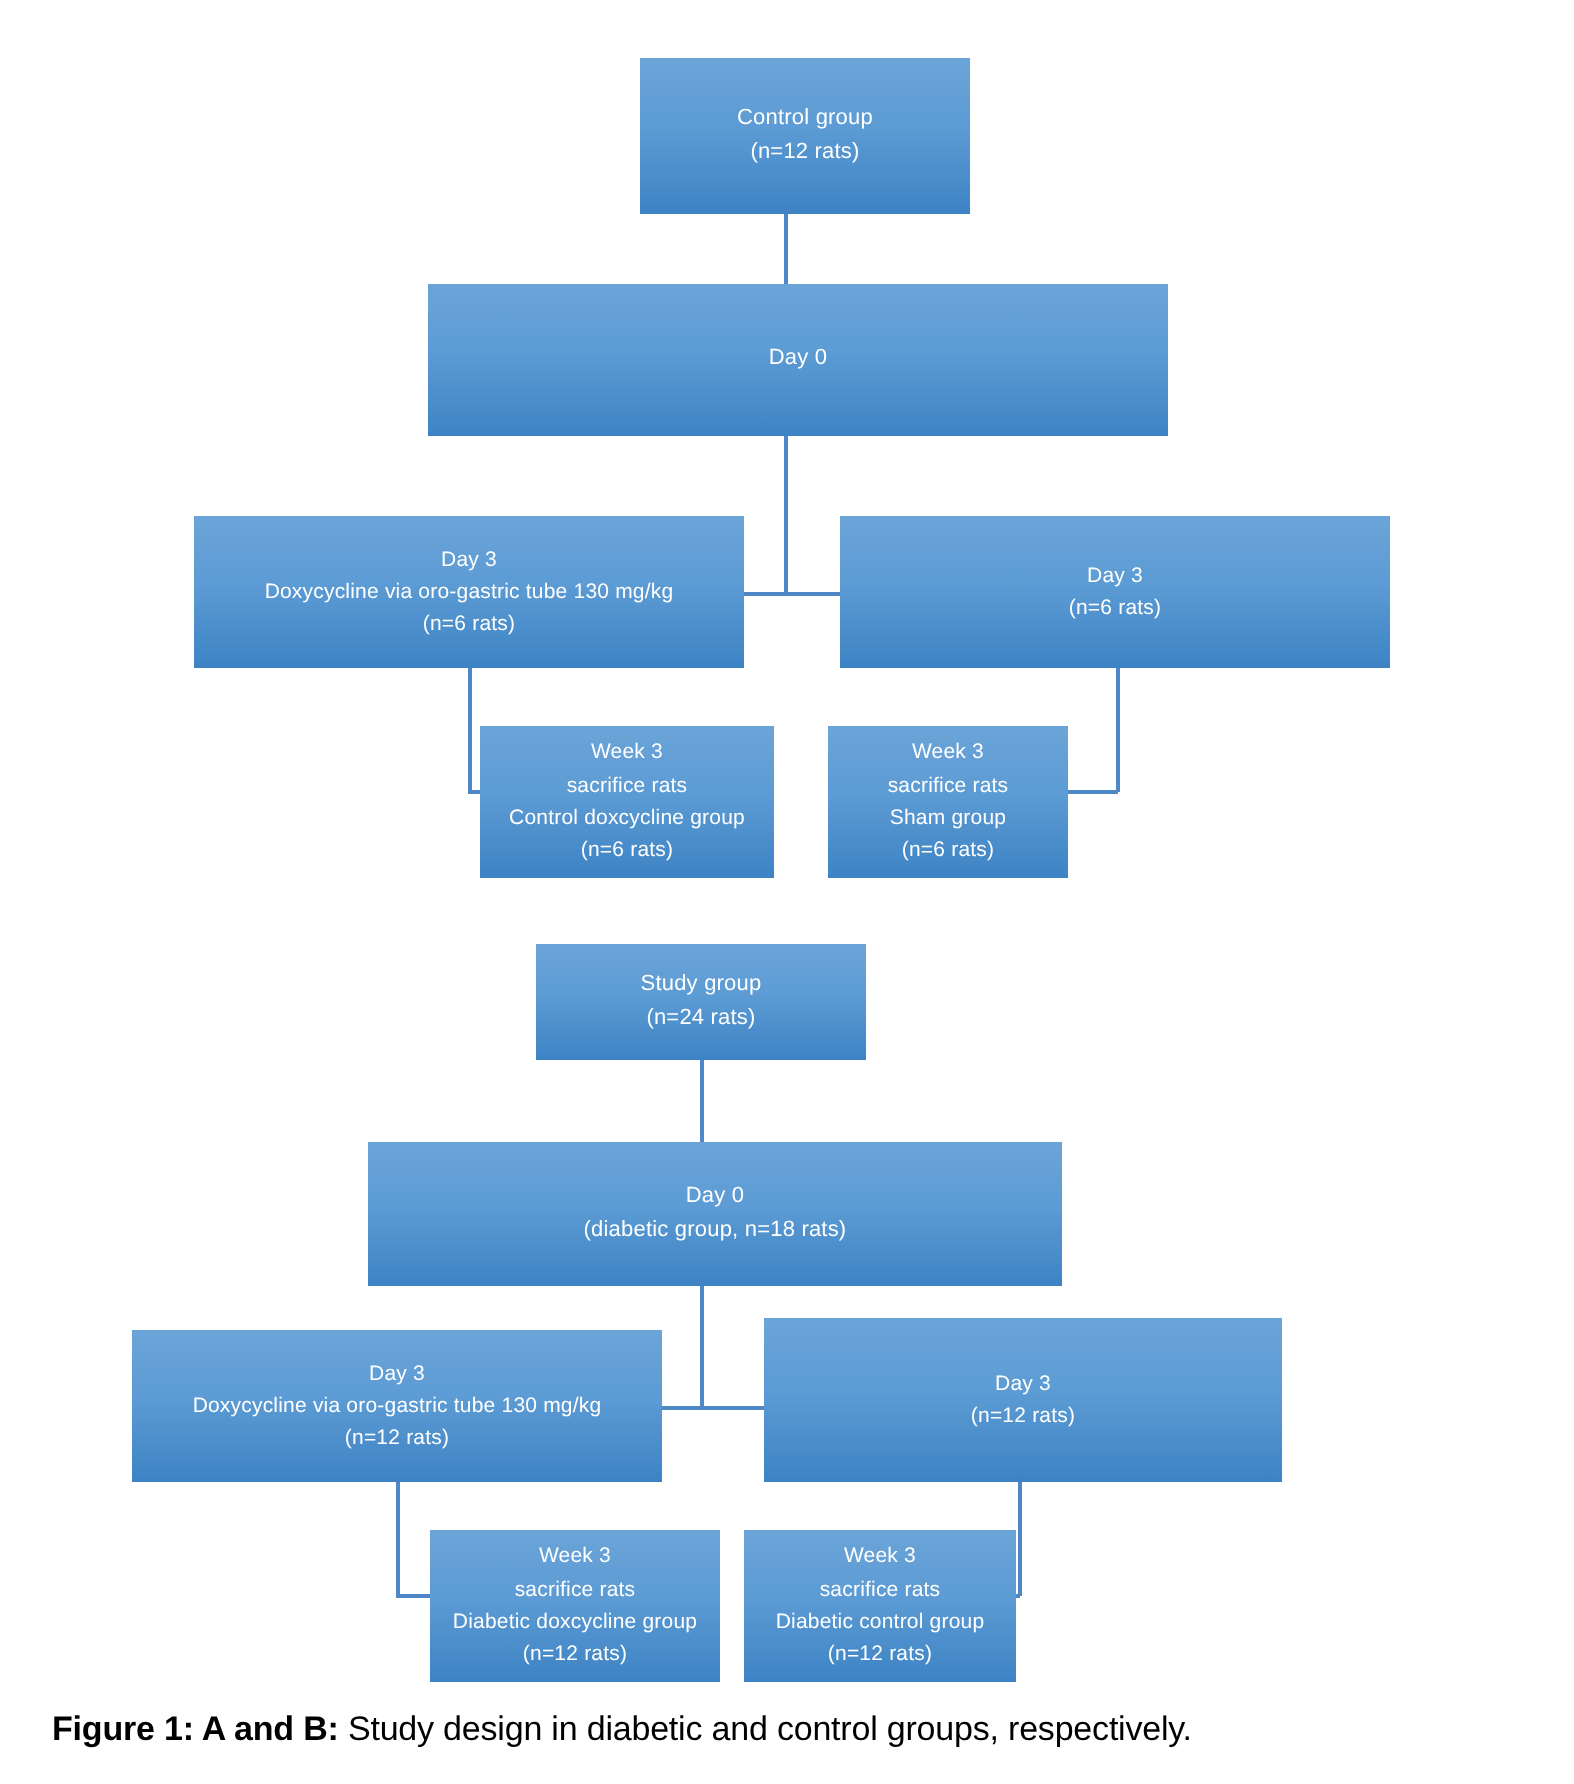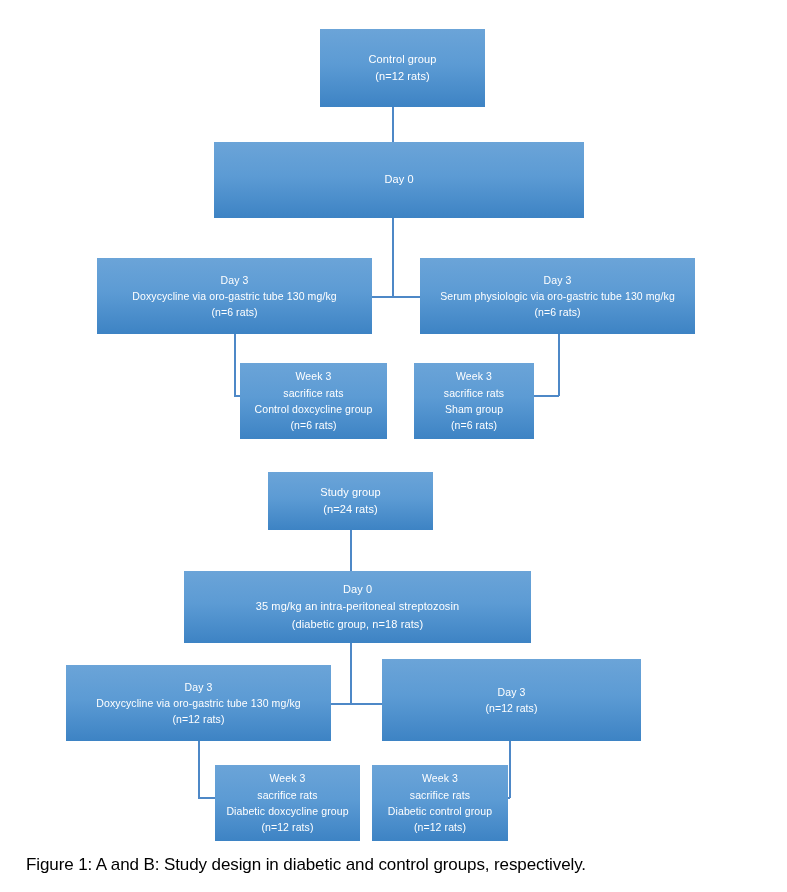--- a/index.html
+++ b/index.html
@@ -62,21 +62,21 @@
     position: absolute;
     left: 26px;
     top: 855px;
     width: 740px;
     font-family: "Liberation Sans", sans-serif;
     font-size: 17px;
     color: #000000;
     letter-spacing: -0.1px;
     white-space: nowrap;
   }
-  #caption .bold { font-weight: normal; }
+  #caption .bold { font-weight: bold; }
 </style>
 </head>
 <body>
 
 <div id="figure-canvas">
 
   <div class="conn v" style="left:392px; top:107px; height:35px;"></div>
 
   <div class="fbox" style="left:320px; top:29px; width:165px; height:78px; font-size:11px;">
     <span class="ln">Control group</span>
@@ -92,21 +92,20 @@
   <div class="conn h" style="left:392px; top:296px; width:29px;"></div>
 
   <div class="fbox" style="left:97px; top:258px; width:275px; height:76px; font-size:10.5px;">
     <span class="ln">Day 3</span>
     <span class="ln">Doxycycline via oro-gastric tube 130 mg/kg</span>
     <span class="ln">(n=6 rats)</span>
   </div>
 
   <div class="fbox" style="left:420px; top:258px; width:275px; height:76px; font-size:10.5px;">
     <span class="ln">Day 3</span>
-    <span class="ln">Serum physiologic via oro-gastric tube 130 mg/kg</span>
     <span class="ln">(n=6 rats)</span>
   </div>
 
   <div class="conn v" style="left:234px; top:334px; height:62px;"></div>
   <div class="conn h" style="left:234px; top:395px; width:25px;"></div>
 
   <div class="conn v" style="left:558px; top:334px; height:62px;"></div>
   <div class="conn h" style="left:534px; top:395px; width:25px;"></div>
 
   <div class="fbox" style="left:240px; top:363px; width:147px; height:76px; font-size:10.5px;">
@@ -125,21 +124,20 @@
 
   <div class="fbox" style="left:268px; top:472px; width:165px; height:58px; font-size:11px;">
     <span class="ln">Study group</span>
     <span class="ln">(n=24 rats)</span>
   </div>
 
   <div class="conn v" style="left:350px; top:530px; height:41px;"></div>
 
   <div class="fbox" style="left:184px; top:571px; width:347px; height:72px; font-size:11px;">
     <span class="ln">Day 0</span>
-    <span class="ln">35 mg/kg an intra-peritoneal streptozosin</span>
     <span class="ln">(diabetic group, n=18 rats)</span>
   </div>
 
   <div class="conn v" style="left:350px; top:643px; height:62px;"></div>
   <div class="conn h" style="left:330px; top:703px; width:21px;"></div>
   <div class="conn h" style="left:350px; top:703px; width:33px;"></div>
 
   <div class="fbox" style="left:66px; top:665px; width:265px; height:76px; font-size:10.5px;">
     <span class="ln">Day 3</span>
     <span class="ln">Doxycycline via oro-gastric tube 130 mg/kg</span>

